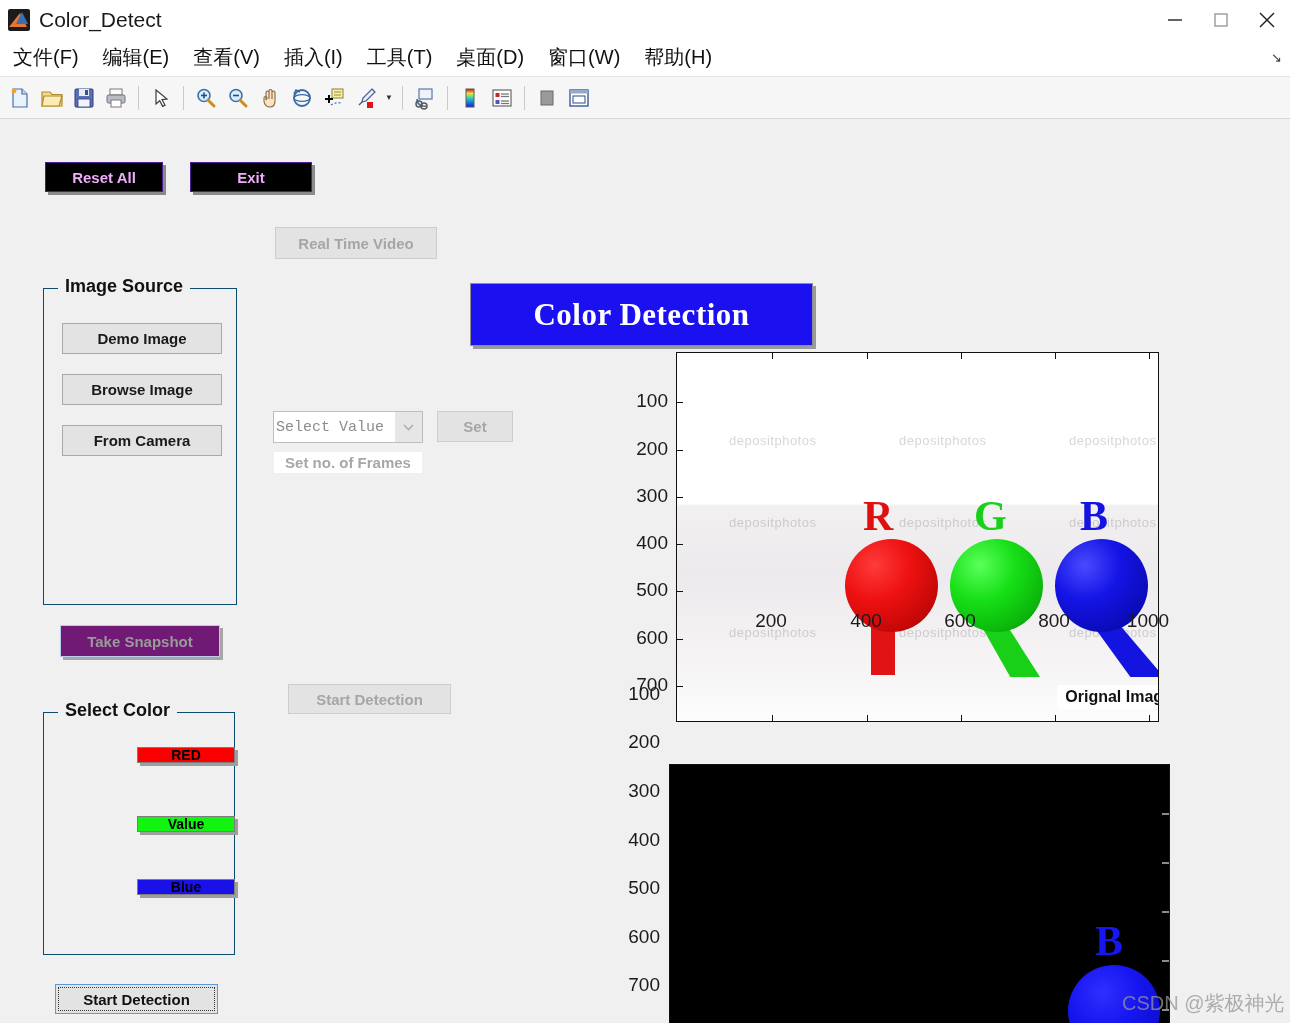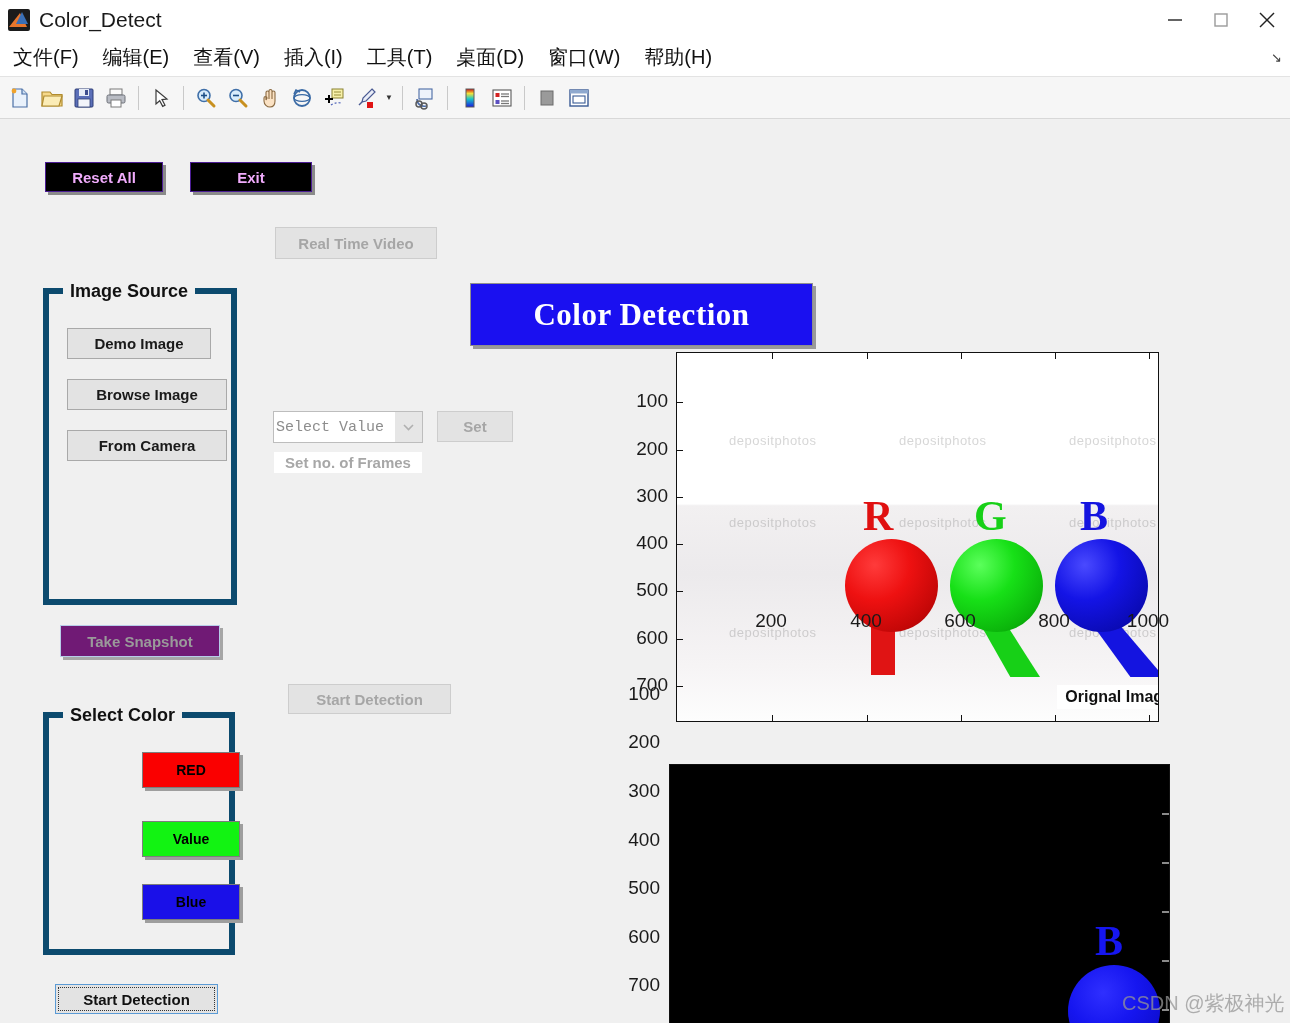--- a/index.html
+++ b/index.html
@@ -103,21 +103,21 @@
     box-shadow:3px 3px 0 #9a9a9a;
     display:flex; align-items:center; justify-content:center;margin-top:24px;
   }
   #banner-text{
     font-family:"Liberation Serif", serif; font-weight:bold;
     font-size:31px; color:#ffffff; letter-spacing:0.5px;
   }
 
   
   .mpanel{
-    position:absolute; border:6px solid #0c4a6e; background:transparent;
+    position:absolute; border:1px solid #0c4a6e; background:transparent;
   }
   .mpanel > .ptitle{
     position:absolute; top:-13px; left:14px; background:#f0f0f0;
     padding:0 7px; font-size:18px; font-weight:bold; color:#111;
     font-family:"Liberation Sans", sans-serif;
   }
 
   
   #select-value{
     position:absolute; left:273px; top:292px; width:150px; height:32px;
@@ -144,21 +144,21 @@
   #take-snapshot{
     position:absolute; left:60px; top:506px; width:160px; height:32px;
     background:#701a75; border:1px solid #b7cce8; color:#9a9a9a;
     font-weight:bold; font-size:15px; display:flex; align-items:center;
     justify-content:center; box-shadow:3px 3px 0 #a6a6a6;
     font-family:"Liberation Sans", sans-serif;
   }
 
   
   .colorbtn{
-    position:absolute; left:93px; width:98px; height:36px;
+    position:absolute; left:93px; width:98px; height:16px;
     border:1px solid #7d7d7d; box-shadow:3px 3px 0 #9e9e9e;
     display:flex; align-items:center; justify-content:center;
     font-weight:bold; font-size:14px; color:#000;
     font-family:"Liberation Sans", sans-serif;
   }
 
   
   #start-detection-main{
     position:absolute; left:55px; top:865px; width:163px; height:30px;
     background:#e3e3e3; border:1px solid #5b9bd5;
@@ -435,21 +435,21 @@
         </svg>
     </span>
   </div>
 
   <div class="mbtn disabled" style="left:437px; top:292px; width:76px; height:31px;">Set</div>
 
   <div id="set-frames-label">Set no. of Frames</div>
 
   <div class="mpanel" style="left:43px; top:169px; width:194px; height:317px;">
     <div class="ptitle">Image Source</div>
-    <div class="mbtn" style="left:18px; top:34px; width:144px; height:31px;">Demo Image</div>
+    <div class="mbtn" style="left:18px; top:34px; width:160px; height:31px;">Demo Image</div>
     <div class="mbtn" style="left:18px; top:85px; width:160px; height:31px;">Browse Image</div>
     <div class="mbtn" style="left:18px; top:136px; width:160px; height:31px;">From Camera</div>
   </div>
 
   <div id="take-snapshot">Take Snapshot</div>
 
   <div class="mpanel" style="left:43px; top:593px; width:192px; height:243px;">
     <div class="ptitle">Select Color</div>
     <div class="colorbtn" style="top:34px; background:#fa0000;">RED</div>
     <div class="colorbtn" style="top:103px; background:#12f312;">Value</div>

